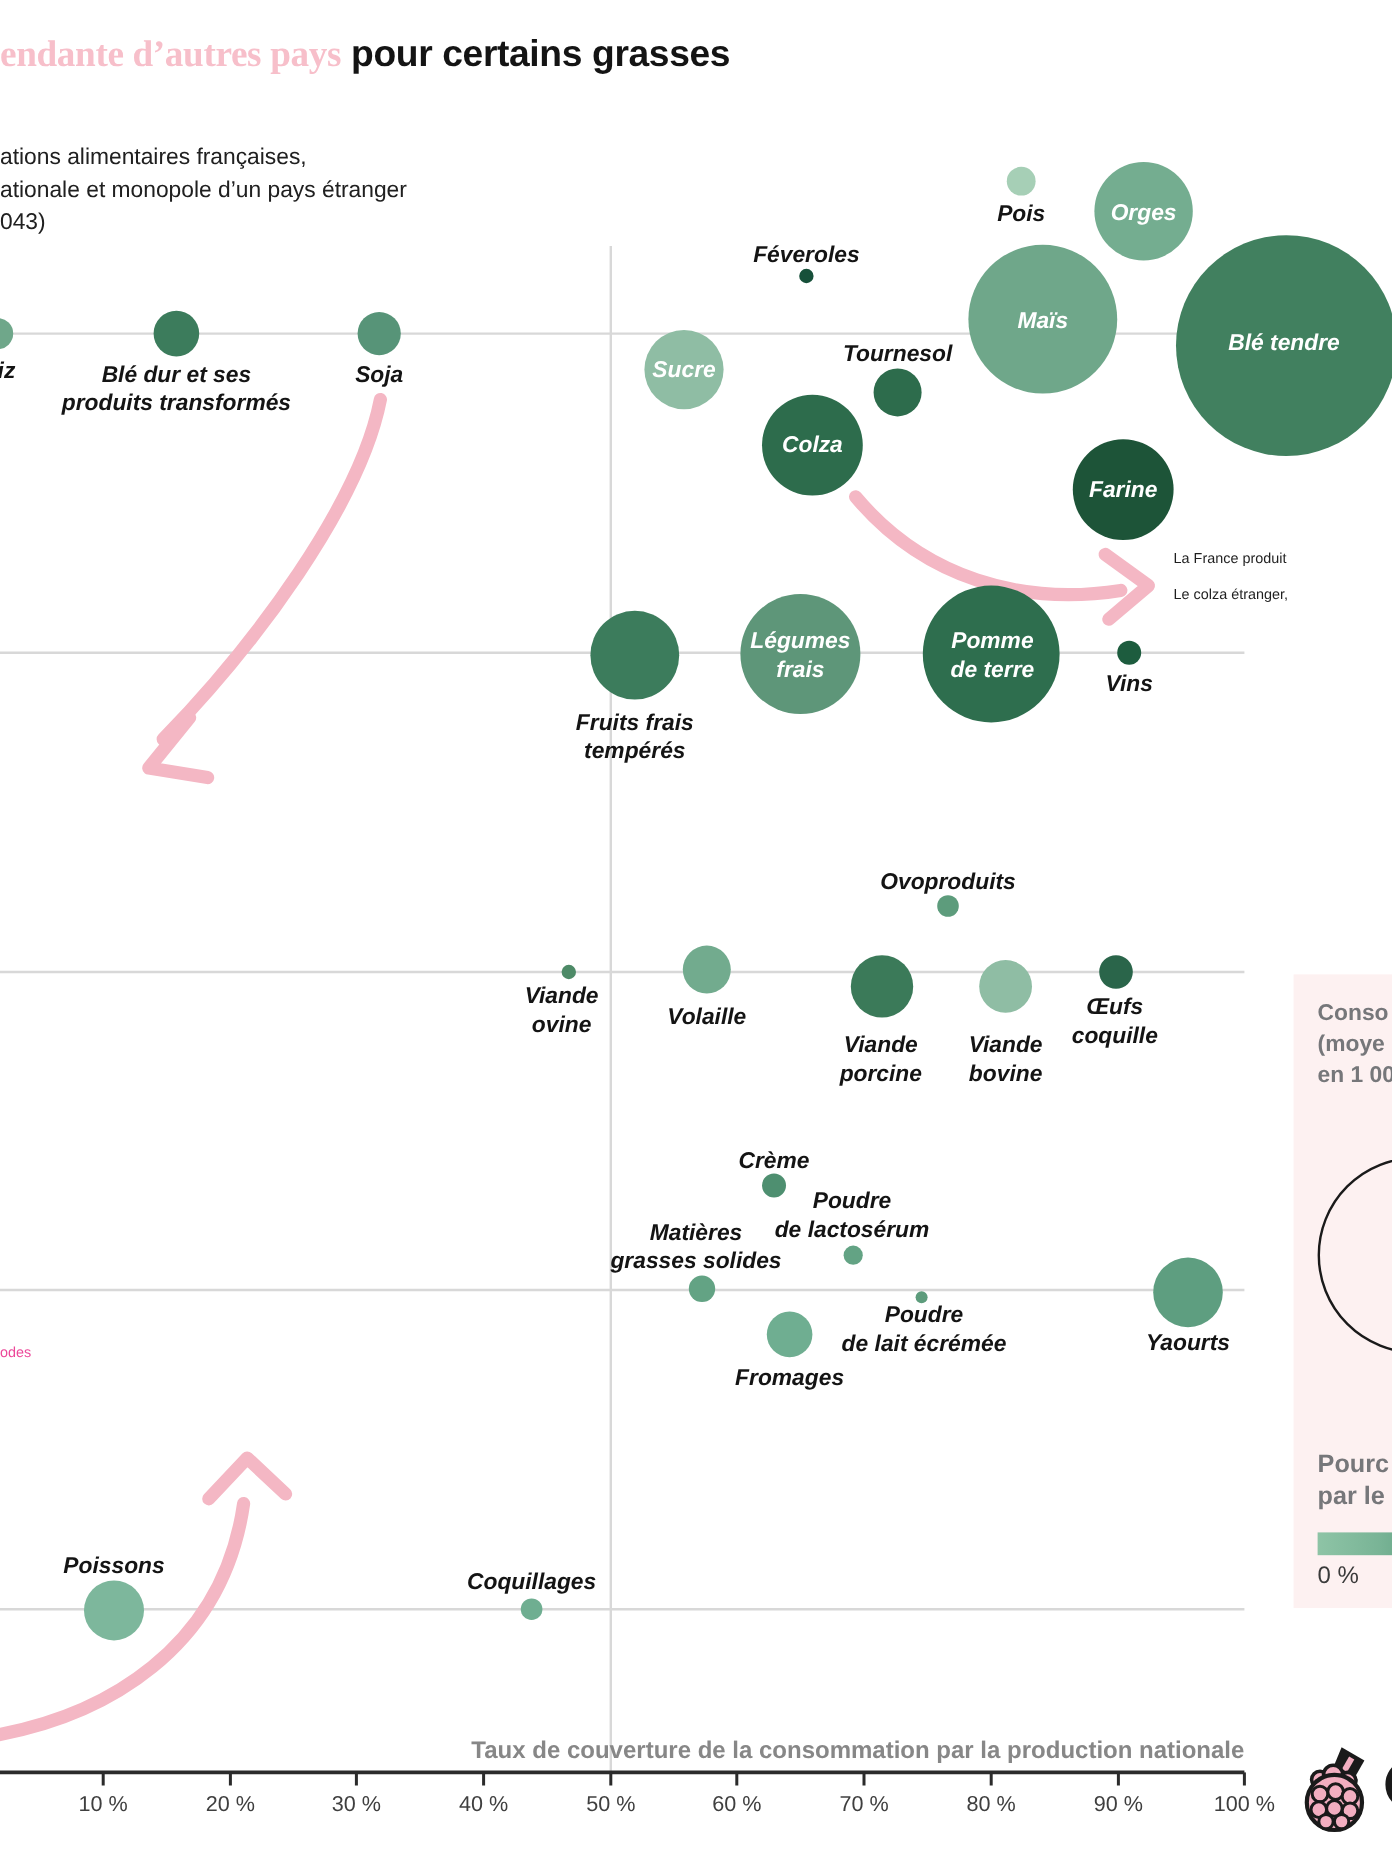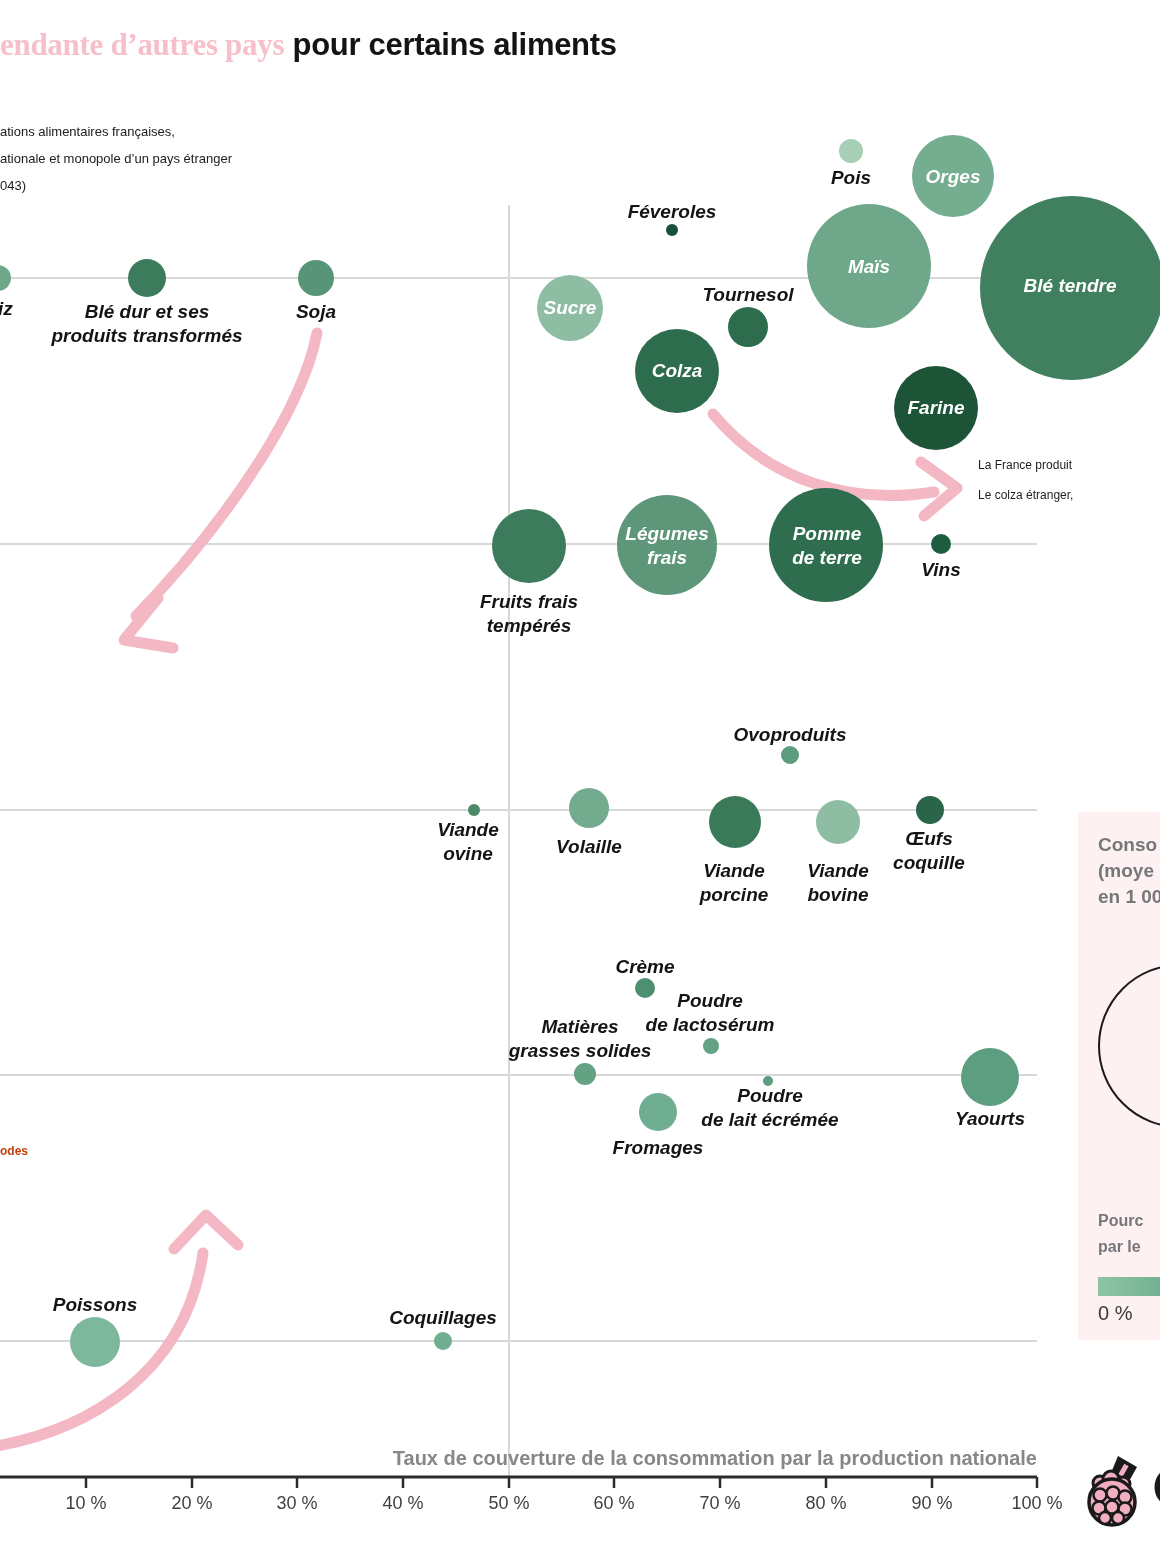--- a/index.html
+++ b/index.html
@@ -4,34 +4,34 @@
 <style>
   html,body{margin:0;padding:0;background:#fff;}
   .canvas{
     position:relative;width:1160px;height:1547px;overflow:hidden;background:#fff;
     font-family:"Liberation Sans",sans-serif;
   }
   #chart-svg{position:absolute;left:0;top:0;z-index:1;}
   .hdr{position:absolute;left:0;top:22px;z-index:3;white-space:nowrap;}
   .hdr .t-line{font-size:31px;font-weight:bold;letter-spacing:-0.3px;color:#141414;line-height:46px;}
   .hdr .pink{color:#f7bfca;font-family:Liberation Serif, serif;}
-  .subtitle{position:absolute;left:0;top:118px;z-index:3;font-size:13px;line-height:27px;color:#202020;white-space:nowrap;}
+  .subtitle{position:absolute;left:0;top:118px;z-index:3;font-size:19px;line-height:27px;color:#202020;white-space:nowrap;}
   .annotation{position:absolute;z-index:3;font-size:12px;line-height:30px;color:#1f1f1f;white-space:nowrap;}
-  .annotation .pink-heading{font-weight:bold;color:#c2410c;margin-top:24px;}
+  .annotation .pink-heading{font-weight:normal;color:#ec4899;}
   .grid{stroke:#d8d8d8;stroke-width:2;}
   .axis{stroke:#2b2b2b;stroke-width:3;}
   .tick{stroke:#2b2b2b;stroke-width:2.5;}
   .ticklabel{fill:#3f3f3f;font-size:18px;}
   .axistitle{fill:#878787;font-weight:bold;font-size:20px;}
   .blabel{font-weight:bold;font-style:italic;font-size:19px;}
   .arrow{stroke:#f4b7c4;stroke-width:11;fill:none;stroke-linecap:round;stroke-linejoin:round;}
   .legend-panel{position:absolute;left:1078px;top:812px;width:110px;height:528px;background:#fdf1f1;z-index:2;}
   .legend-title{position:absolute;left:20px;top:20px;font-size:19px;font-weight:bold;line-height:26px;color:#76777a;white-space:nowrap;}
   .legend-circle{position:absolute;left:20px;top:152px;width:164px;height:164px;border:2.5px solid #1a1a1a;border-radius:50%;box-sizing:border-box;}
-  .legend-pct-title{position:absolute;left:20px;top:396px;font-size:16px;font-weight:bold;line-height:26px;color:#76777a;white-space:nowrap;}
+  .legend-pct-title{position:absolute;left:20px;top:396px;font-size:21px;font-weight:bold;line-height:26px;color:#76777a;white-space:nowrap;}
   .legend-bar{position:absolute;left:20px;top:465px;width:86px;height:19px;
     background:linear-gradient(90deg,#8ec4a6 0%,#79b496 60%,#63a384 100%);}
   .legend-zero{position:absolute;left:20px;top:490px;font-size:20px;color:#3a3a3a;}
   .logo{position:absolute;left:1085px;top:1452px;z-index:3;}
   .partial-letter{position:absolute;left:1140px;top:1455px;z-index:3;}
 </style>
 </head>
 <body>
 
 <div class="canvas">
@@ -127,21 +127,21 @@
       <line x1="826" y1="1477" x2="826" y2="1488" class="tick"></line>
       <text x="826" y="1509" class="ticklabel" text-anchor="middle">80 %</text>
       <line x1="932" y1="1477" x2="932" y2="1488" class="tick"></line>
       <text x="932" y="1509" class="ticklabel" text-anchor="middle">90 %</text>
       <line x1="1037" y1="1477" x2="1037" y2="1488" class="tick"></line>
       <text x="1037" y="1509" class="ticklabel" text-anchor="middle">100 %</text>
       <text x="1037" y="1465" class="axistitle" text-anchor="end">Taux de couverture de la consommation par la production nationale</text>
     </svg>
 
   <div class="hdr">
-    <div class="t-line"><span class="pink">endante d’autres pays</span><span> pour certains aliments</span></div>
+    <div class="t-line"><span class="pink">endante d’autres pays</span><span> pour certains grasses</span></div>
   </div>
 
   <div class="subtitle">
     <div>ations alimentaires françaises,</div>
     <div>ationale et monopole d’un pays étranger</div>
     <div>043)</div>
   </div>
 
   <div class="annotation" style="left:978px;top:450px;">
     <div>La France produit</div>

